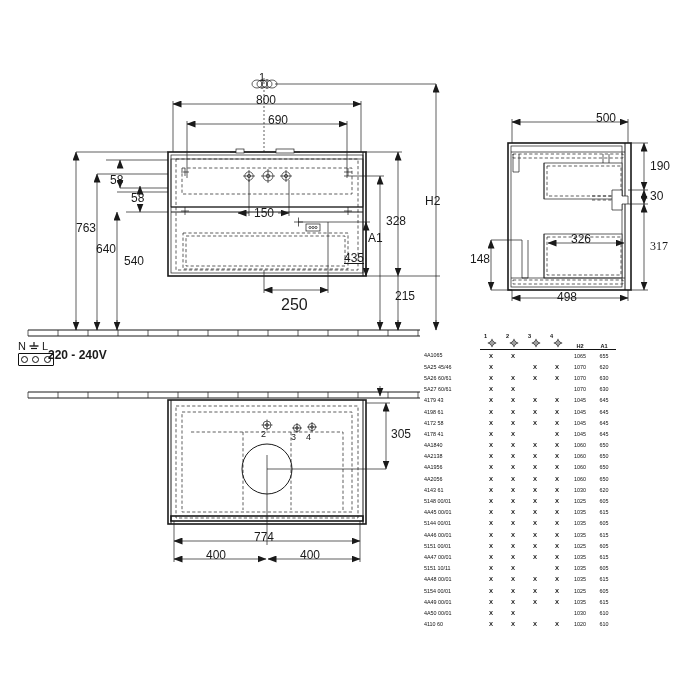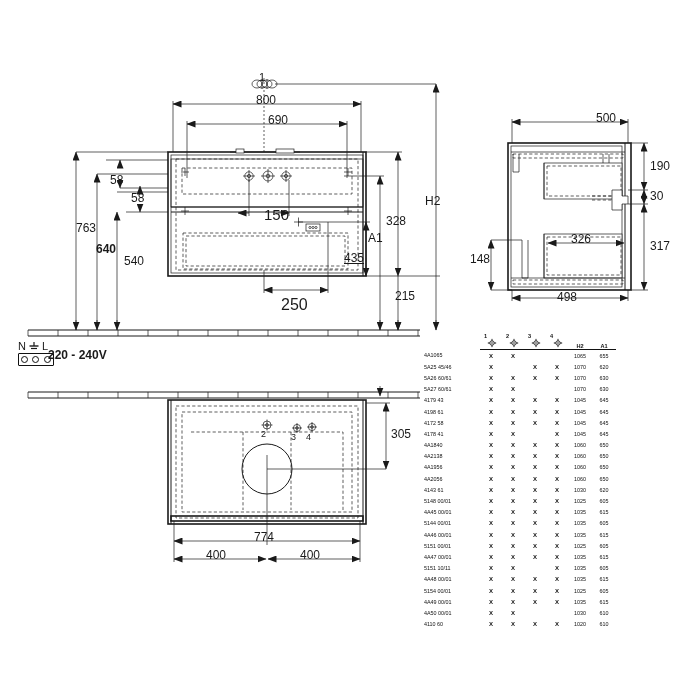--- a/index.html
+++ b/index.html
@@ -370,36 +370,36 @@
     </g>
   </g>
 </svg>
 
 <div class="lbl dim" style="left:259px;top:72px;">1</div>
 <div class="lbl dim" style="left:256px;top:94px;font-size:12px;">800</div>
 <div class="lbl dim" style="left:256px;top:114px;font-size:12px;padding-left:12px;">690</div>
 <div class="lbl dim" style="left:110px;top:174px;font-size:12px;">58</div>
 <div class="lbl dim" style="left:131px;top:192px;font-size:12px;">58</div>
 <div class="lbl dim" style="left:76px;top:222px;font-size:12px;">763</div>
-<div class="lbl dim" style="left:96px;top:243px;font-size:12px;font-weight:bold;">640</div>
+<div class="lbl dim" style="left:96px;top:243px;font-size:12px;">640</div>
 <div class="lbl dim" style="left:124px;top:255px;font-size:12px;">540</div>
-<div class="lbl dim" style="left:264px;top:207px;font-size:15px;text-align:center;">150</div>
+<div class="lbl dim" style="left:254px;top:207px;font-size:12px;text-align:center;">150</div>
 <div class="lbl dim" style="left:281px;top:284px;font-size:16px;margin-top:13px;">250</div>
 <div class="lbl dim" style="left:386px;top:215px;font-size:12px;">328</div>
 <div class="lbl dim" style="left:395px;top:290px;font-size:12px;">215</div>
 <div class="lbl dim" style="left:344px;top:252px;font-size:12px;text-decoration:underline;">435</div>
 <div class="lbl dim" style="left:368px;top:232px;font-size:12px;">A1</div>
 <div class="lbl dim" style="left:425px;top:195px;font-size:12px;">H2</div>
 
 <div class="lbl dim" style="left:557px;top:112px;font-size:12px;margin-left:39px;">500</div>
 <div class="lbl dim" style="left:557px;top:291px;font-size:12px;">498</div>
 <div class="lbl dim" style="left:571px;top:233px;font-size:12px;text-align:right;">326</div>
 <div class="lbl dim" style="left:650px;top:160px;font-size:12px;">190</div>
 <div class="lbl dim" style="left:650px;top:190px;font-size:12px;">30</div>
-<div class="lbl dim" style="left:650px;top:240px;font-size:12px;">317</div>
+<div class="lbl dim" style="left:650px;top:240px;font-size:12px;font-family:Liberation Serif, serif;">317</div>
 <div class="lbl dim" style="left:470px;top:253px;font-size:12px;">148</div>
 
 <div class="lbl marknum" style="left:261px;top:430px;font-size:9px;">2</div>
 <div class="lbl marknum" style="left:291px;top:433px;font-size:9px;">3</div>
 <div class="lbl marknum" style="left:306px;top:433px;font-size:9px;">4</div>
 <div class="lbl dim" style="left:391px;top:428px;font-size:12px;">305</div>
 <div class="lbl dim" style="left:254px;top:531px;font-size:12px;">774</div>
 <div class="lbl dim" style="left:206px;top:549px;font-size:12px;">400</div>
 <div class="lbl dim" style="left:300px;top:549px;font-size:12px;">400</div>
 

